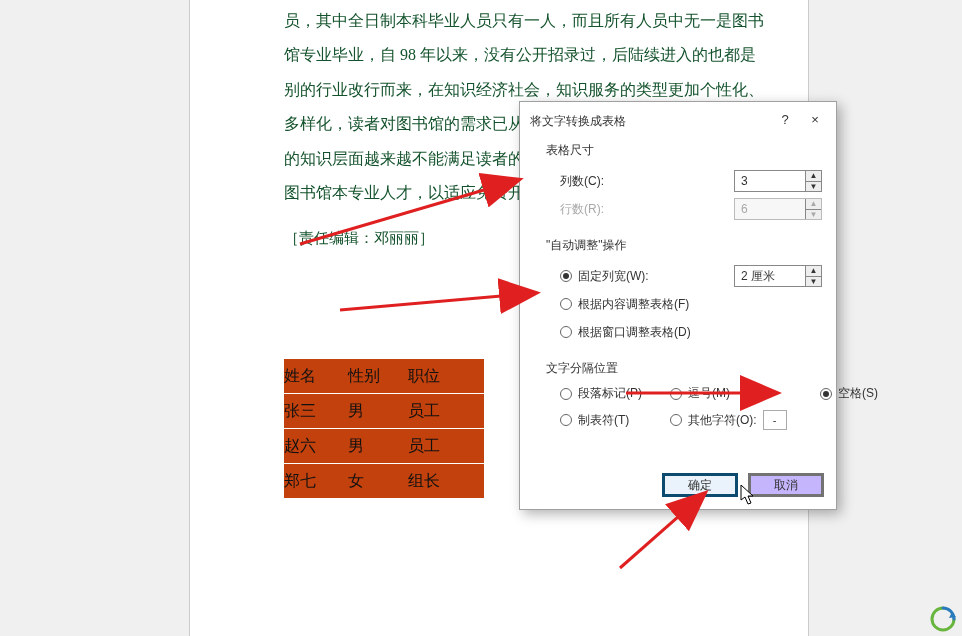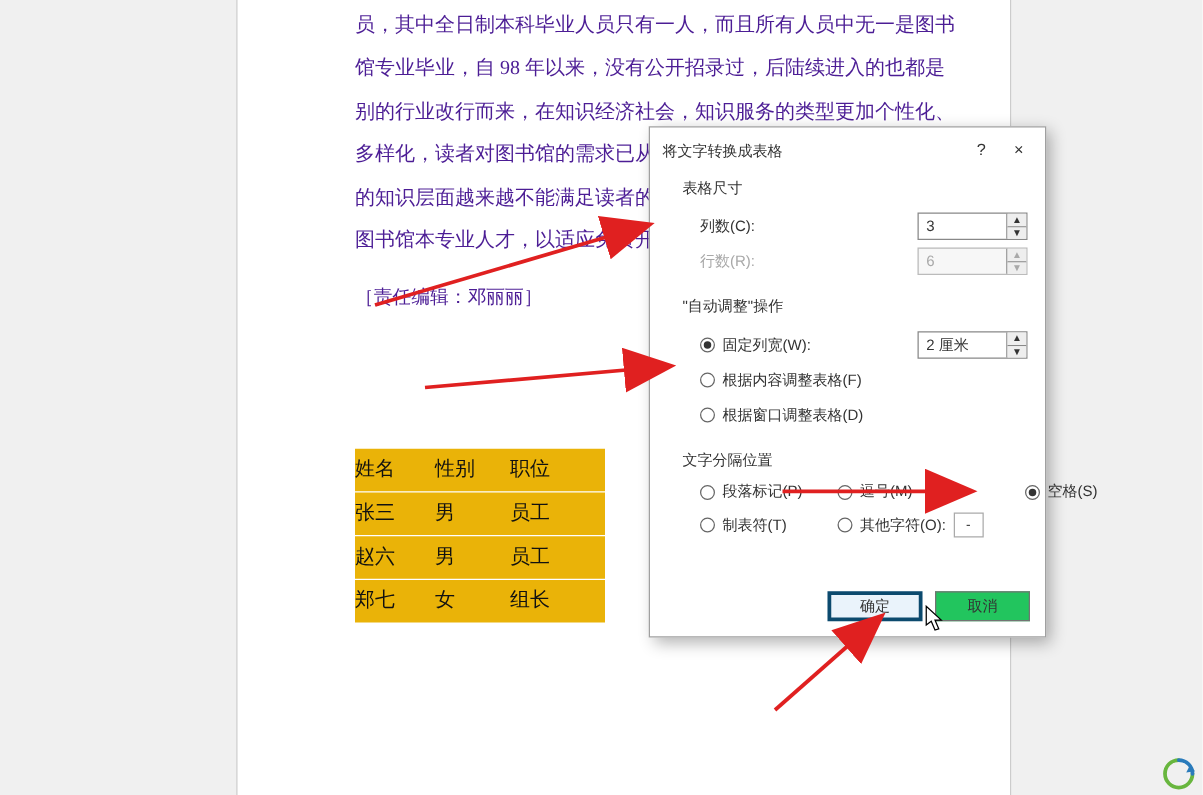--- a/index.html
+++ b/index.html
@@ -28,40 +28,40 @@
       border-left: 1px solid #ccc;
       border-right: 1px solid #ccc;
     }
     .body-text {
       position: absolute;
       left: 284px;
       top: 4px;
       width: 530px;
       font-size: 16px;
       line-height: 2.15;
-      color: #4c1d95;
+      color: #14532d;
       font-family: "SimSun", serif;
     }
     .body-text p { margin-bottom: 0; }
     .editor-note {
       margin-top: 12px;
       font-size: 15px;
     }
     .sel-table {
       position: absolute;
       left: 284px;
       top: 359px;
       font-size: 16px;
       font-family: "SimSun", serif;
     }
     .sel-row {
       width: 200px;
       height: 34px;
       line-height: 34px;
-      background: #eab308;
+      background: #c2410c;
       margin-bottom: 1px;
     }
     .sel-cell {
       display: inline-block;
       width: 58px;
       color: #111;
     }
     .sel-cell.c1 { width: 60px; }
     .sel-cell.c2 { width: 56px; }
     .sel-cell.c3 { width: 60px; }
@@ -181,22 +181,22 @@
     .btn-row {
       position:absolute;
       right: 12px;
       bottom: 12px;
       display:flex;
       gap:10px;
     }
     .btn {
       width: 76px;
       height: 24px;
-      border:1px solid #737373;
-      background:#22c55e;
+      border:3px solid #737373;
+      background:#c4b5fd;
       font-size:12px;
       display:flex;
       align-items:center;
       justify-content:center;
       cursor:pointer;
     }
     .btn.primary { border:3px solid #0c4a6e; background:#eaf3fb;}
 
     
     svg.annot {

